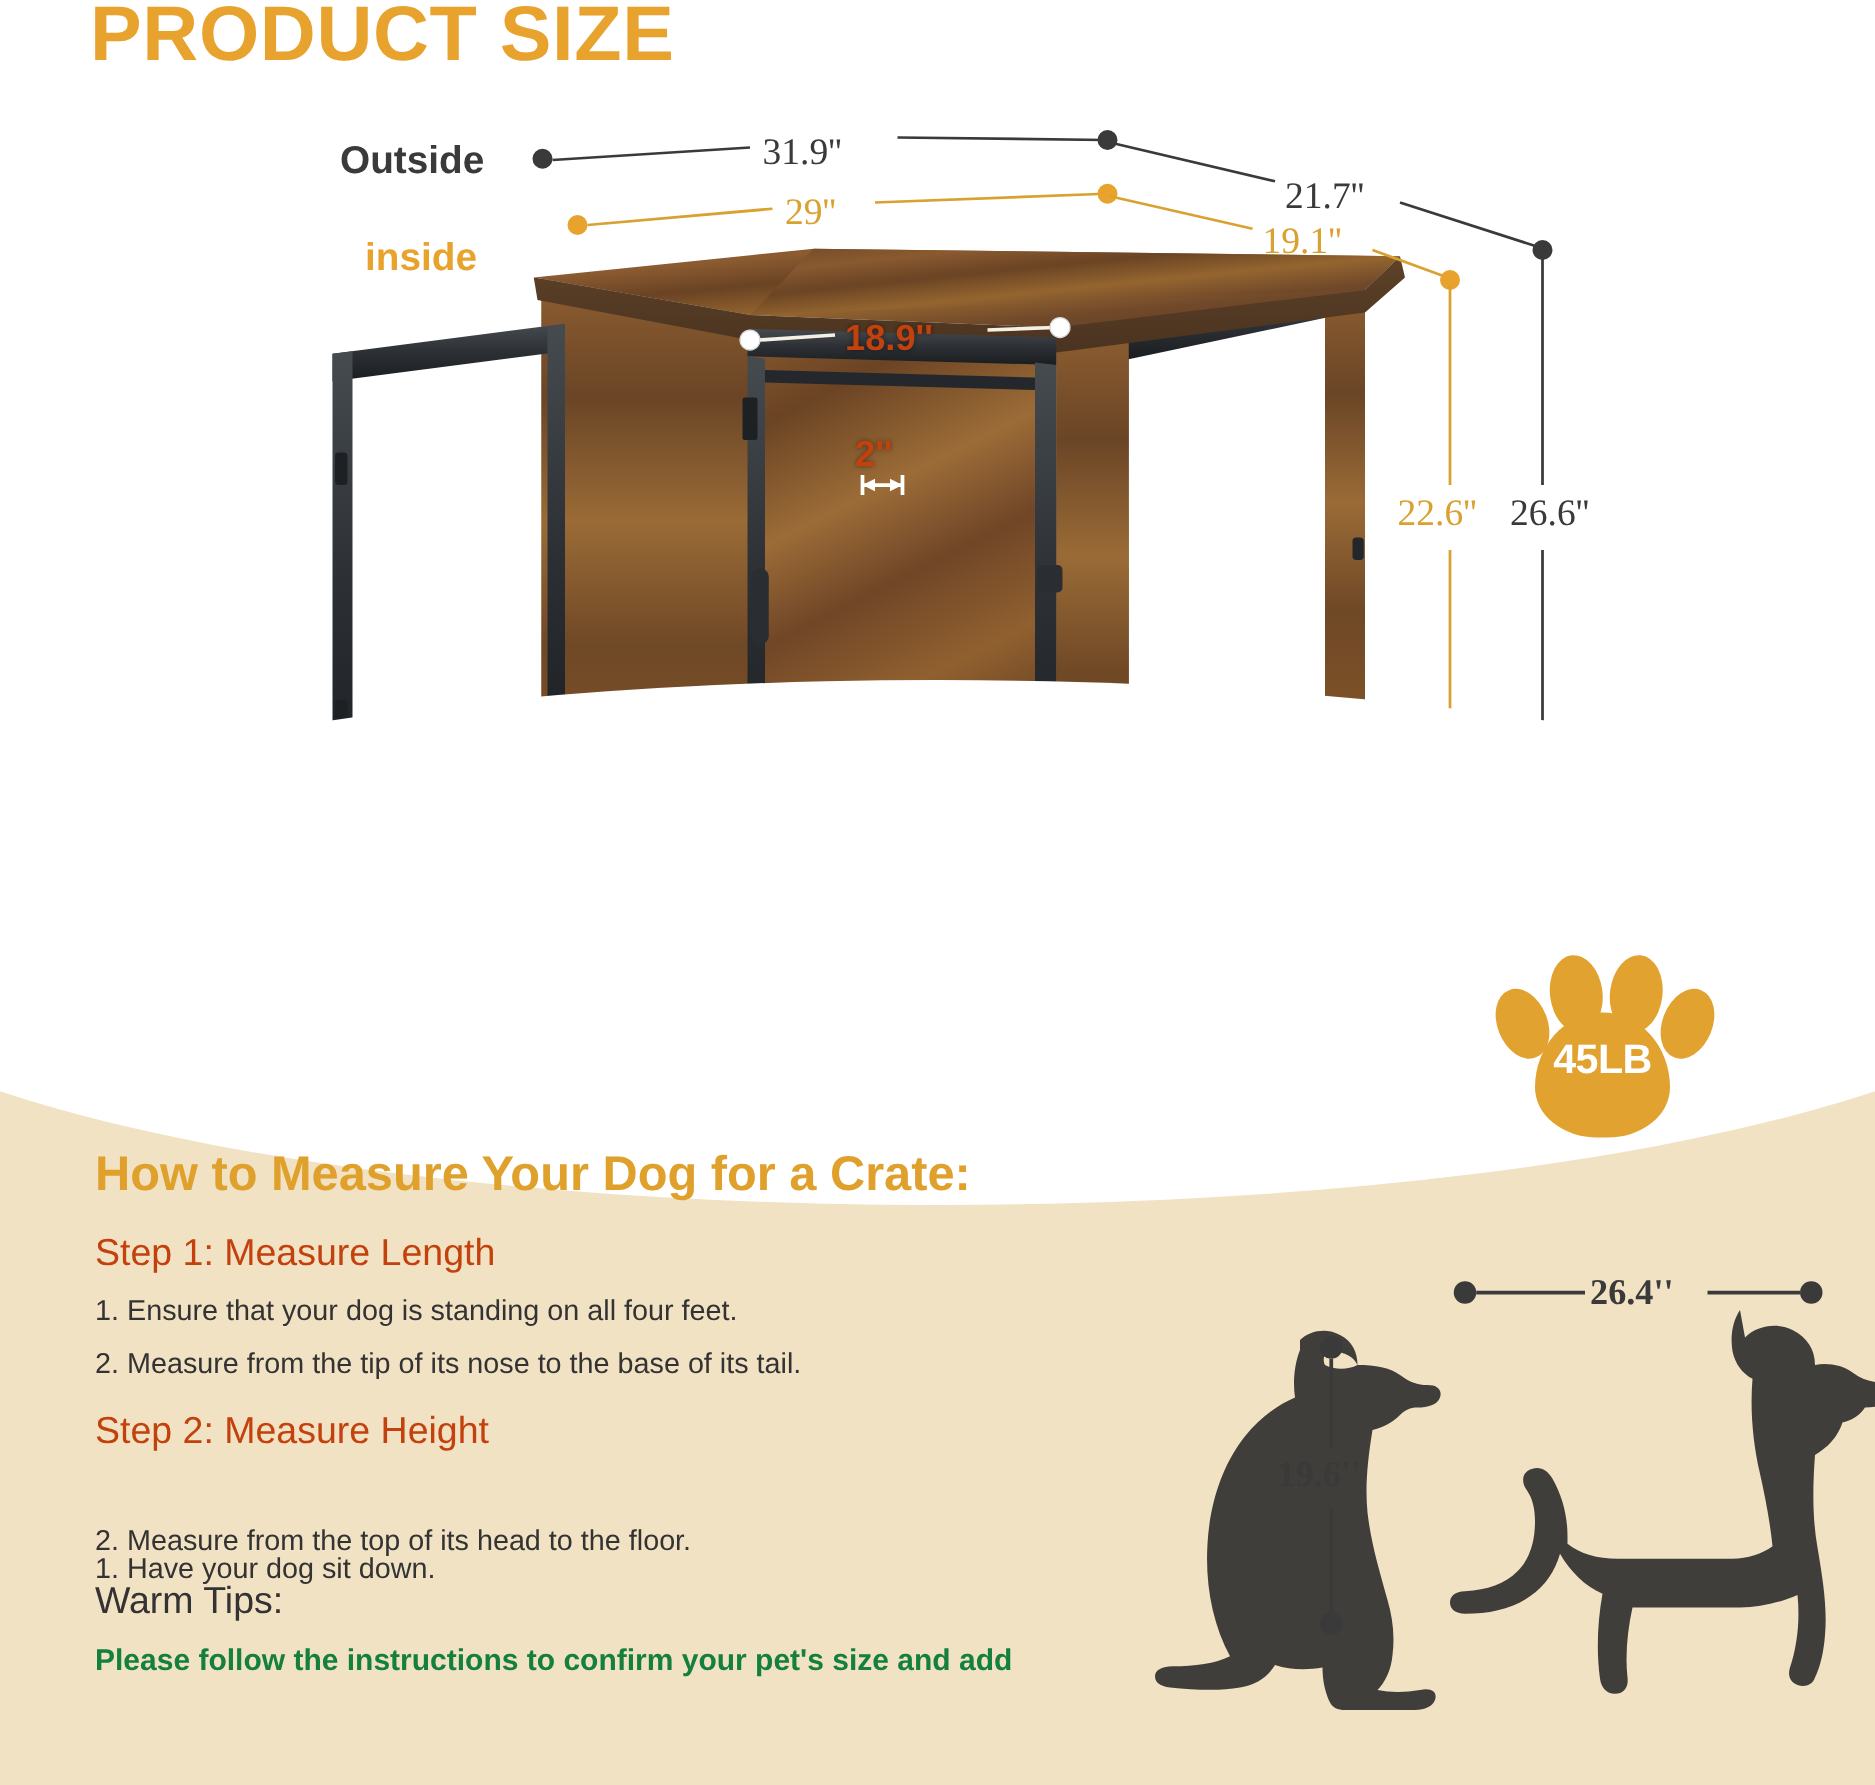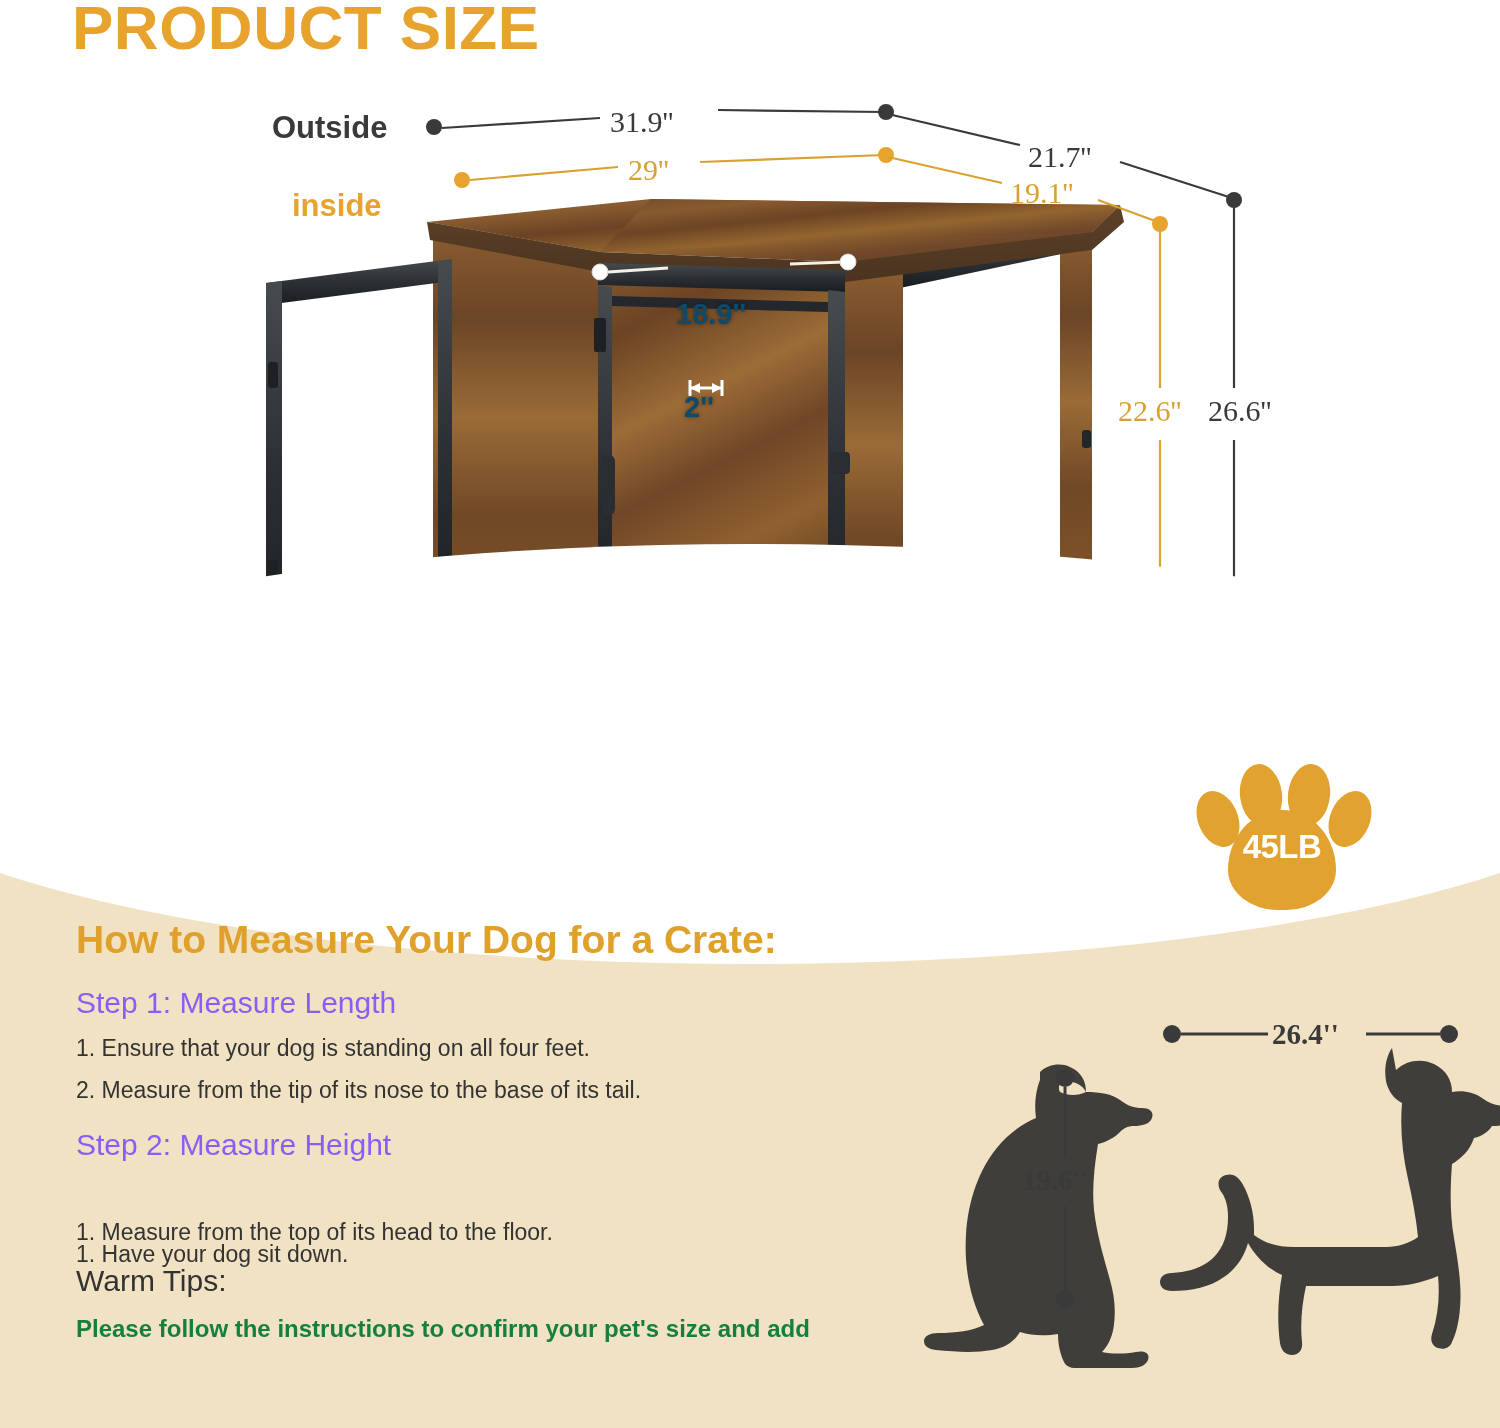--- a/index.html
+++ b/index.html
@@ -27,23 +27,23 @@
   .dim-dark{color:#3A3A3A;}
   .dim-gold{color:#D9A130;}
 
   #dim-31{left:610px;top:105px;}
   #dim-29{left:628px;top:153px;}
   #dim-217{left:1028px;top:140px;}
   #dim-191{left:1010px;top:176px;}
   #dim-226{left:1118px;top:394px;}
   #dim-266{left:1208px;top:394px;}
 
-  .dim-white{position:absolute;color:#0c4a6e;font-size:29px;font-weight:700;
+  .dim-white{position:absolute;color:#c2410c;font-size:29px;font-weight:700;
              font-family:"Liberation Sans", sans-serif;
-             text-shadow:0 0 4px rgba(0,0,0,.45);margin-top:43px;}
+             text-shadow:0 0 4px rgba(0,0,0,.45);}
   #dim-189{left:676px;top:255px;}
   #dim-2{left:684px;top:348px;}
 
   
   #beige-panel{
     position:absolute;left:0;top:744px;width:1500px;height:684px;
     background:#F2E2C4;
   }
   #beige-arc{
     position:absolute;left:-160px;top:-200px;width:1820px;height:420px;
@@ -63,21 +63,21 @@
     position:absolute;left:40px;top:66px;width:108px;text-align:center;
     color:#ffffff;font-size:33px;font-weight:700;letter-spacing:-0.5px;
     font-family:"Liberation Sans", sans-serif;
   }
 
   
   #howto-title{
     position:absolute;left:76px;top:918px;
     font-size:39px;font-weight:700;color:#E0A02C;
   }
-  .step-head{position:absolute;left:76px;font-size:30px;color:#8b5cf6;}
+  .step-head{position:absolute;left:76px;font-size:30px;color:#c2410c;}
   .step-line{position:absolute;left:76px;font-size:23px;color:#333;}
   #step1-head{top:986px;}
   #step1-l1{top:1035px;}
   #step1-l2{top:1077px;}
   #step2-head{top:1128px;}
   #step2-l1{top:1216px;margin-top:25px;}
   #step2-l2{top:1219px;}
   #tips-head{position:absolute;left:76px;top:1264px;font-size:30px;color:#333;}
   .tips-line{position:absolute;left:76px;font-size:24px;font-weight:700;color:#15803d;}
   #tips-l1{top:1315px;}
@@ -313,21 +313,21 @@
   </div>
 
   <div id="howto-title">How to Measure Your Dog for a Crate:</div>
 
   <div class="step-head" id="step1-head">Step 1: Measure Length</div>
   <div class="step-line" id="step1-l1">1. Ensure that your dog is standing on all four feet.</div>
   <div class="step-line" id="step1-l2">2. Measure from the tip of its nose to the base of its tail.</div>
 
   <div class="step-head" id="step2-head">Step 2: Measure Height</div>
   <div class="step-line" id="step2-l1">1. Have your dog sit down.</div>
-  <div class="step-line" id="step2-l2">1. Measure from the top of its head to the floor.</div>
+  <div class="step-line" id="step2-l2">2. Measure from the top of its head to the floor.</div>
 
   <div id="tips-head">Warm Tips:</div>
   <div class="tips-line" id="tips-l1">Please follow the instructions to confirm your pet's size and add</div>
 
   <svg width="1500" height="1428" class="no-evt">
 
     <g fill="#403E3B">
       <path d="M1040,1072
                c8,-8 22,-10 32,-4 c10,5 14,14 14,24
                c14,0 26,2 34,8 c8,6 14,8 22,8

